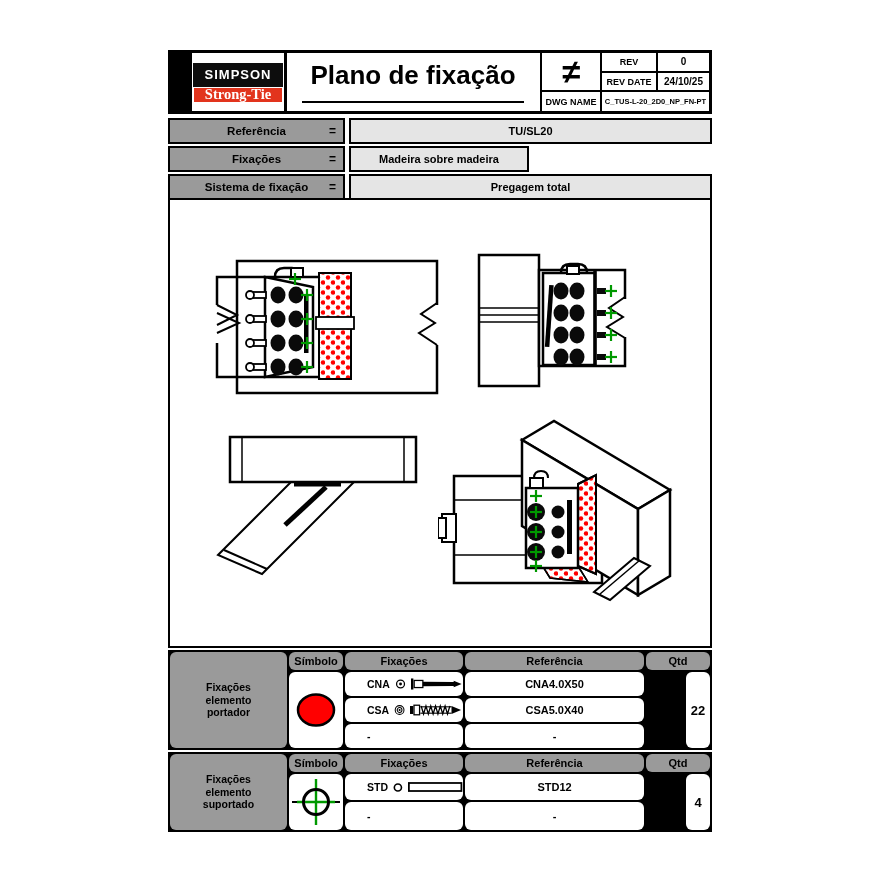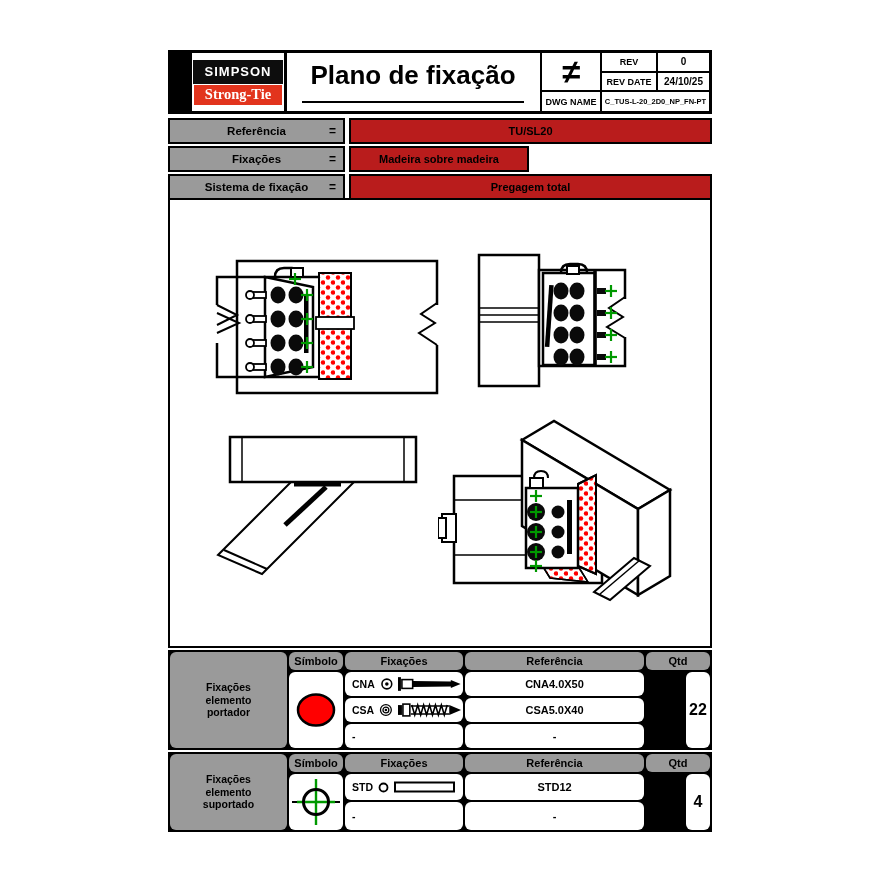--- a/index.html
+++ b/index.html
@@ -8,56 +8,56 @@
   .doc{position:absolute;left:168px;top:50px;width:544px;height:783px;}
   .sec{position:absolute;left:0;width:544px;box-sizing:border-box;}
 
   
   .header{top:0;height:64px;display:grid;grid-template-columns:113px 253px 1fr;
           background:#000;gap:2.5px;border:3px solid #000;}
   .hcell{background:#fff;display:flex;align-items:center;justify-content:center;}
   .logo{flex-direction:column;gap:1px;margin-left:21px;}
   .logo-black{width:88px;height:22px;background:#0d0d0d;color:#fff;display:flex;align-items:center;
               justify-content:center;font-weight:bold;font-size:13px;letter-spacing:1px;border:1.5px solid #0d0d0d;}
-  .logo-red{width:88px;height:20px;background:#e2341d;color:#fff;display:flex;align-items:center;
+  .logo-red{width:88px;height:14px;background:#e2341d;color:#fff;display:flex;align-items:center;
             justify-content:center;font-family:"Liberation Serif",serif;font-weight:bold;font-size:14.5px;}
   .title{font-size:26px;font-weight:bold;border-bottom:2.5px solid #000;padding:0 8px 11px 8px;line-height:1.1;}
   .revblock{display:grid;grid-template-columns:58px 54px 1fr;grid-template-rows:1fr 1fr 1.05fr;
             background:#000;gap:2px;}
   .rv{background:#fff;display:flex;align-items:center;justify-content:center;font-weight:bold;font-size:9px;}
   .neq{grid-row:1/3;grid-column:1;font-size:33px;font-weight:bold;line-height:1;}
   .rv.val{font-size:10px;}
   .dwgval{grid-column:2/4;font-size:7.5px;letter-spacing:0;text-align:right;}
 
   
   .irow{position:absolute;left:0;width:544px;height:26px;display:flex;gap:4px;}
   .ilabel{flex:0 0 177px;box-sizing:border-box;background:#9a9a9a;border:2.5px solid #000;position:relative;
           display:flex;align-items:center;justify-content:center;font-weight:bold;font-size:11.5px;}
   .ilabel .eq{position:absolute;right:7px;top:50%;transform:translateY(-50%);font-size:12px;}
-  .ival{flex:1;box-sizing:border-box;background:#b91c1c;border:2.5px solid #000;display:flex;
+  .ival{flex:1;box-sizing:border-box;background:#e5e5e5;border:2.5px solid #000;display:flex;
         align-items:center;justify-content:center;font-weight:bold;font-size:11px;}
   .ival.half{flex:0 0 180px;}
 
   
   .drawing{top:148px;height:450px;background:#fff;border:2.5px solid #000;}
   .view{position:absolute;}
 
   
   .ftable{display:grid;background:#000;gap:2px;border:2.5px solid #000;}
   .t1{top:600px;height:100px;grid-template-columns:117px 54px 118px 179px 1fr;
       grid-template-rows:18px 24px 24px 1fr;}
   .t2{top:702px;height:80px;grid-template-columns:117px 54px 118px 179px 1fr;
       grid-template-rows:18px 26px 1fr;}
   .cell{background:#fff;display:flex;align-items:center;justify-content:center;font-weight:bold;font-size:11px;border-radius:6px;}
   .hc{background:#9a9a9a;font-size:11px;}
   .gc{background:#9a9a9a;grid-column:1;flex-direction:column;line-height:1.18;font-size:10.5px;}
   .g1{grid-row:1/5;} .g2{grid-row:1/4;}
   .symspan1{grid-row:2/5;} .symspan2{grid-row:2/4;}
-  .fx{justify-content:flex-start;padding-left:7px;gap:5px;font-size:10.5px;}
-  .qt{font-size:16px;margin-left:40px;}
+  .fx{justify-content:flex-start;padding-left:22px;gap:5px;font-size:10.5px;}
+  .qt{font-size:13px;margin-left:40px;}
   svg{display:block;}
 </style>
 </head>
 <body>
 
 <div class="canvas">
 
 <svg width="0" height="0" style="position:absolute" aria-hidden="true">
   <defs>
     <pattern id="rdots" width="10" height="10" patternUnits="userSpaceOnUse">

